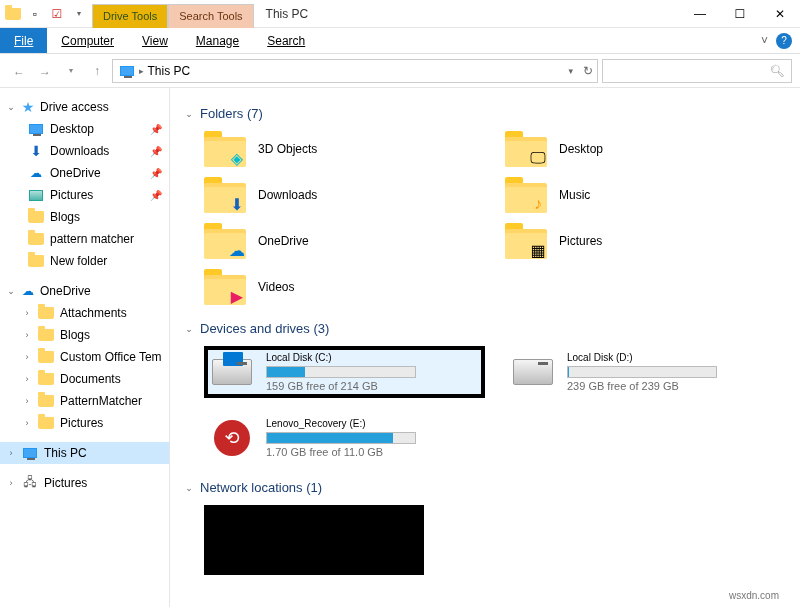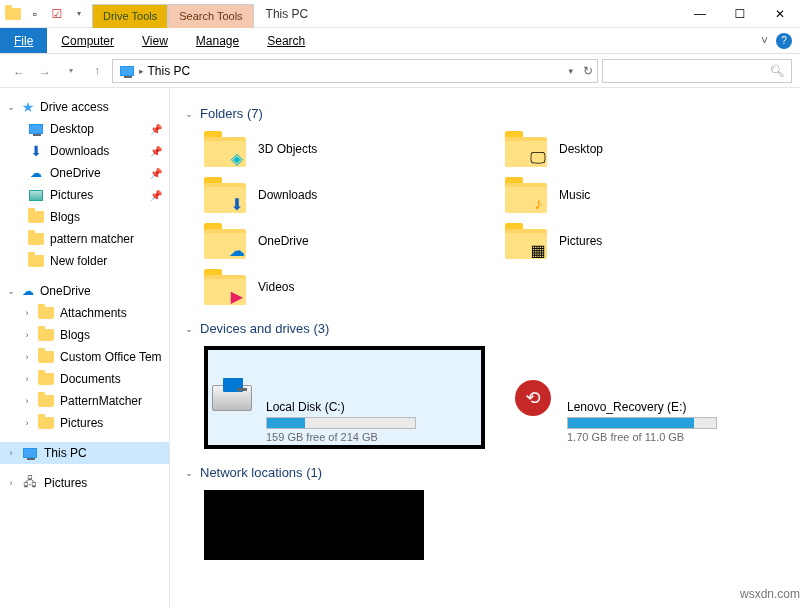--- a/index.html
+++ b/index.html
@@ -68,28 +68,28 @@
 
 .drive-grid { display: grid; grid-template-columns: 1fr 1fr; gap: 14px 20px; margin-left: 20px; margin-bottom: 16px; min-width: 0; }
 .drive-item { display: flex; align-items: center; gap: 12px; padding: 6px; min-width: 0; }
 .drive-item.highlighted { border: 4px solid #000; background: #e5f3ff; padding: 2px; }
 .drive-icon { width: 44px; height: 36px; display:flex; align-items:center; justify-content:center; flex-shrink: 0; }
 .disk { width: 40px; height: 26px; background: linear-gradient(#f5f5f5,#bdbdbd); border: 1px solid #999; border-radius: 2px; position: relative; }
 .disk::after { content:""; position:absolute; top:2px; right:4px; width:10px; height:3px; background:#666; }
 .disk.win::before { content:""; position:absolute; top:-8px; left:10px; width:20px; height:14px; background:#0078d4; border-radius:1px; }
 .recovery-icon { width:36px; height:36px; border-radius:50%; background:#c62828; display:flex; align-items:center; justify-content:center; color:#fff; font-size:18px; }
 .drive-info { flex: 1; min-width: 0; }
-.drive-name { font-size: 12px; margin-bottom: 3px; white-space: nowrap; margin-top: 48px; }
+.drive-name { font-size: 10px; margin-bottom: 3px; white-space: nowrap; }
 .drive-bar { width: 100%; max-width: 150px; height: 12px; border: 1px solid #bbb; background: #eaeaea; position: relative; }
 .drive-fill { position:absolute; left:0; top:0; bottom:0; background:#26a0da; }
 .drive-free { font-size: 11px; color: #6b6b6b; margin-top: 2px; white-space: nowrap; }
 
 .blackbox { width: 220px; height: 70px; background: #000; margin-left: 20px; }
 
-.watermark { position: absolute; right: 0; bottom: 6px; font-size: 12px; color: #777; margin-top: 36px; }
+.watermark { position: absolute; right: 21px; bottom: 6px; font-size: 10px; color: #777; margin-top: 36px; }
 </style>
 </head>
 <body>
 
 <div class="titlebar">
   <div class="qat">
     <span class="qat-icon">
         <span class="ico-folder"></span>
       </span>
     <span class="qat-icon">▫</span>
@@ -352,20 +352,32 @@
           <div class="drive-info">
             <div class="drive-name">Local Disk (C:)</div>
             <div class="drive-bar">
               <div class="drive-fill" style="width:26%"></div>
             </div>
             <div class="drive-free">159 GB free of 214 GB</div>
           </div>
         </div>
         <div class="drive-item">
           <div class="drive-icon">
+            <div class="disk"></div>
+          </div>
+          <div class="drive-info">
+            <div class="drive-name">Local Disk (D:)</div>
+            <div class="drive-bar">
+              <div class="drive-fill" style="width:1%"></div>
+            </div>
+            <div class="drive-free">239 GB free of 239 GB</div>
+          </div>
+        </div>
+        <div class="drive-item">
+          <div class="drive-icon">
             <div class="recovery-icon">⟲</div>
           </div>
           <div class="drive-info">
             <div class="drive-name">Lenovo_Recovery (E:)</div>
             <div class="drive-bar">
               <div class="drive-fill" style="width:85%"></div>
             </div>
             <div class="drive-free">1.70 GB free of 11.0 GB</div>
           </div>
         </div>

